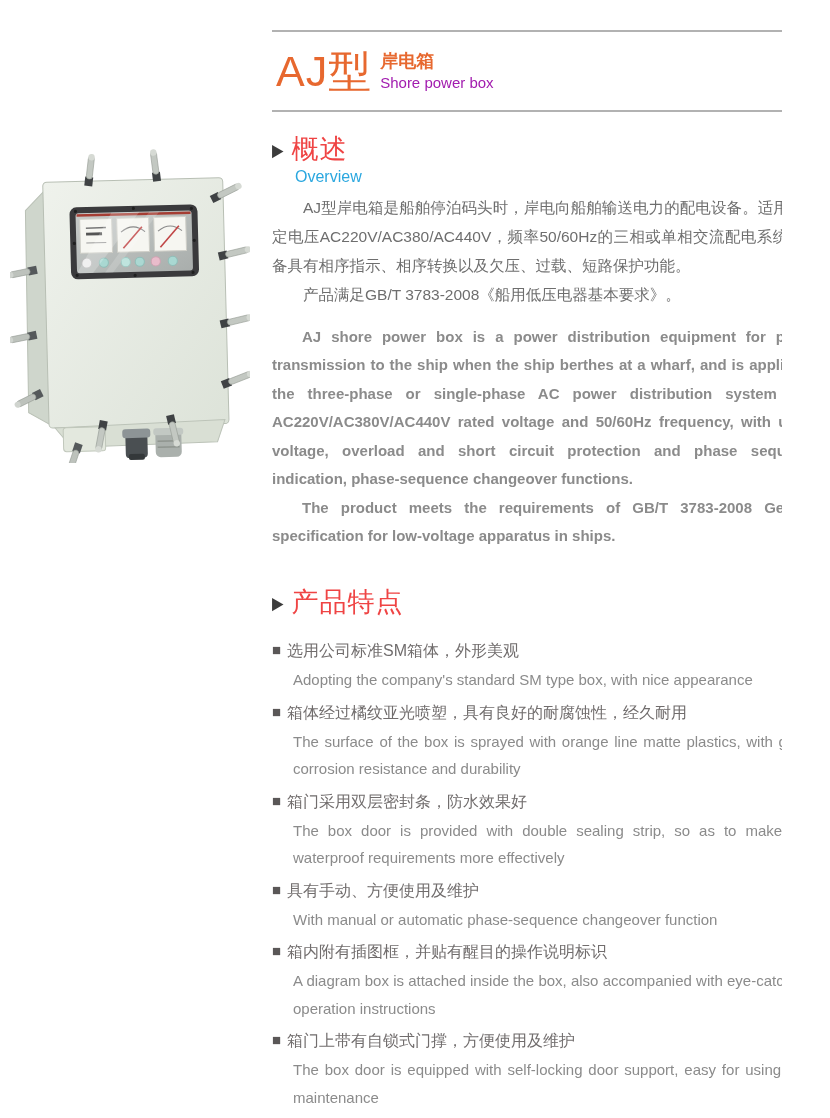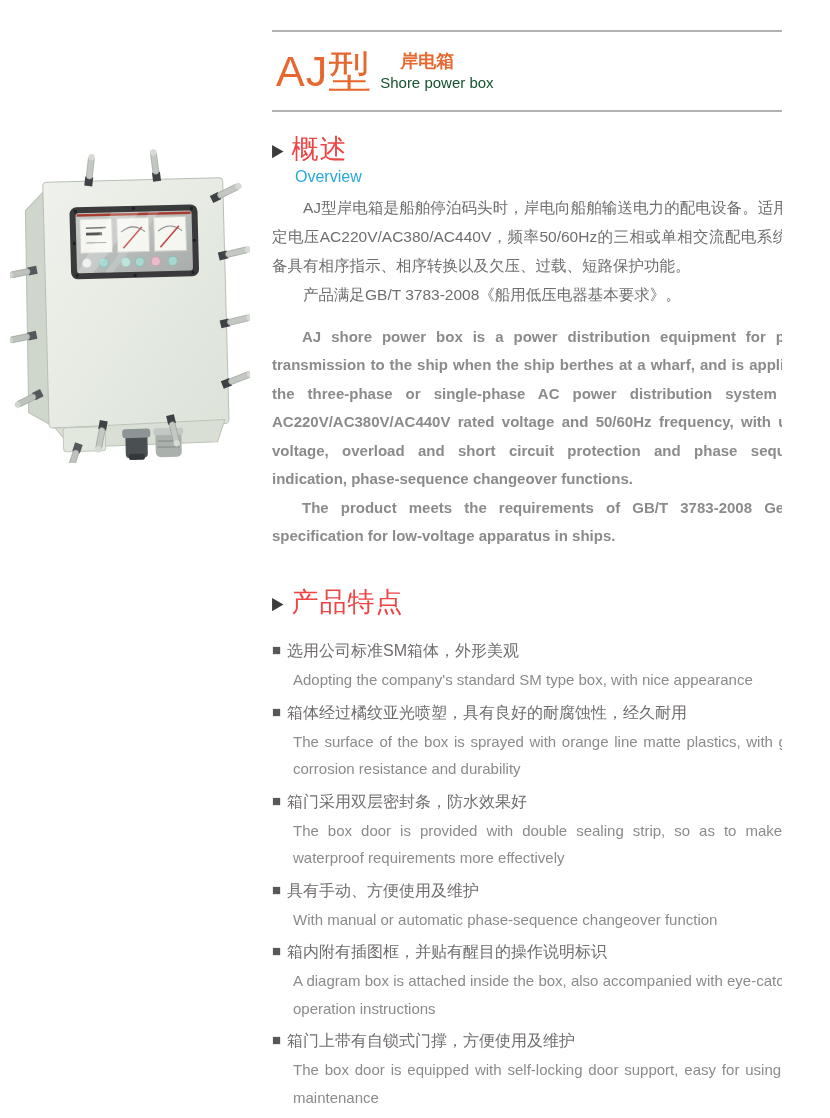--- a/index.html
+++ b/index.html
@@ -10,22 +10,22 @@
   }
   
   .content { position:absolute; left:272px; top:0; width:548px; }
   .rule { height:2px; background:#b2b2b2; }
   .rule-top { margin-top:30px; }
   .rule-2 { margin-top:11px; }
 
   .title-block { display:flex; align-items:center; margin:11px 0 0 4px; height:56px; }
   .model { color:#e7682f; font-size:43px; font-weight:400; letter-spacing:1px; line-height:1; }
   .title-sub { display:flex; flex-direction:column; margin-left:8px; padding-top:2px; }
-  .title-sub .zh { color:#e7682f; font-size:18px; font-weight:bold; line-height:1.2;margin-left:20px; }
-  .title-sub .en { color:#14532d; font-size:15px; line-height:1.3; }
+  .title-sub .zh { color:#e7682f; font-size:18px; font-weight:bold; line-height:1.2; }
+  .title-sub .en { color:#a21caf; font-size:15px; line-height:1.3; }
 
   .sec-head { display:flex; align-items:center; }
   .sec-head .tri { color:#3c3c3c; font-size:15px; margin-right:8px; line-height:1; transform:scaleY(1.15); }
   .sec-head .h-zh { color:#ef4444; font-size:27px; line-height:1.1; letter-spacing:1px; }
   .h-en { color:#2aa7df; font-size:16px; margin:3px 0 0 23px; }
 
   .sec-overview { margin-top:23px; }
   p.zh {
     color:#6e6e6e; font-size:15.5px; line-height:29px;
     text-align:justify; text-indent:2em;

